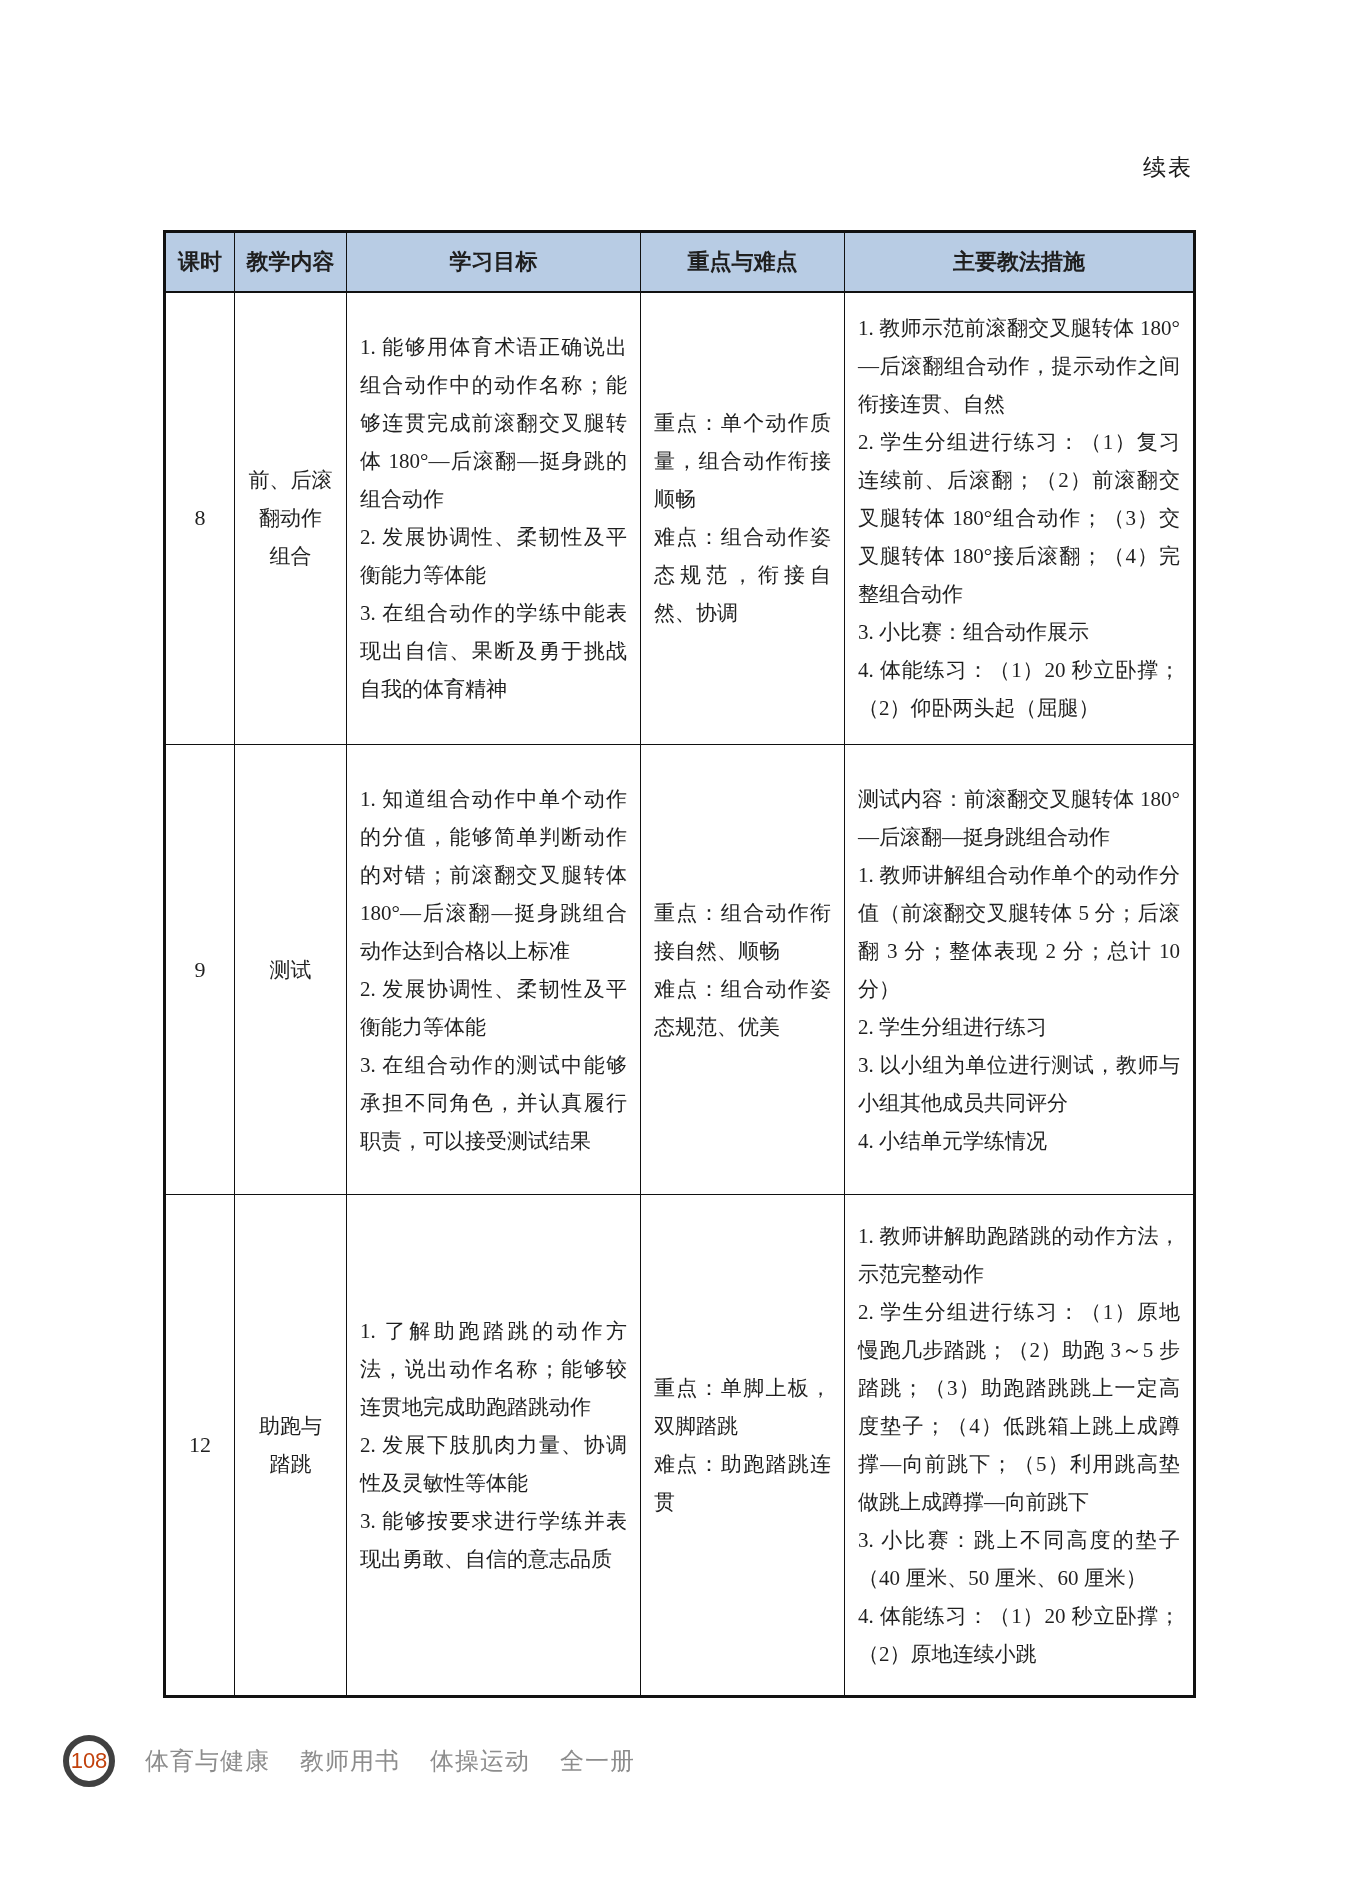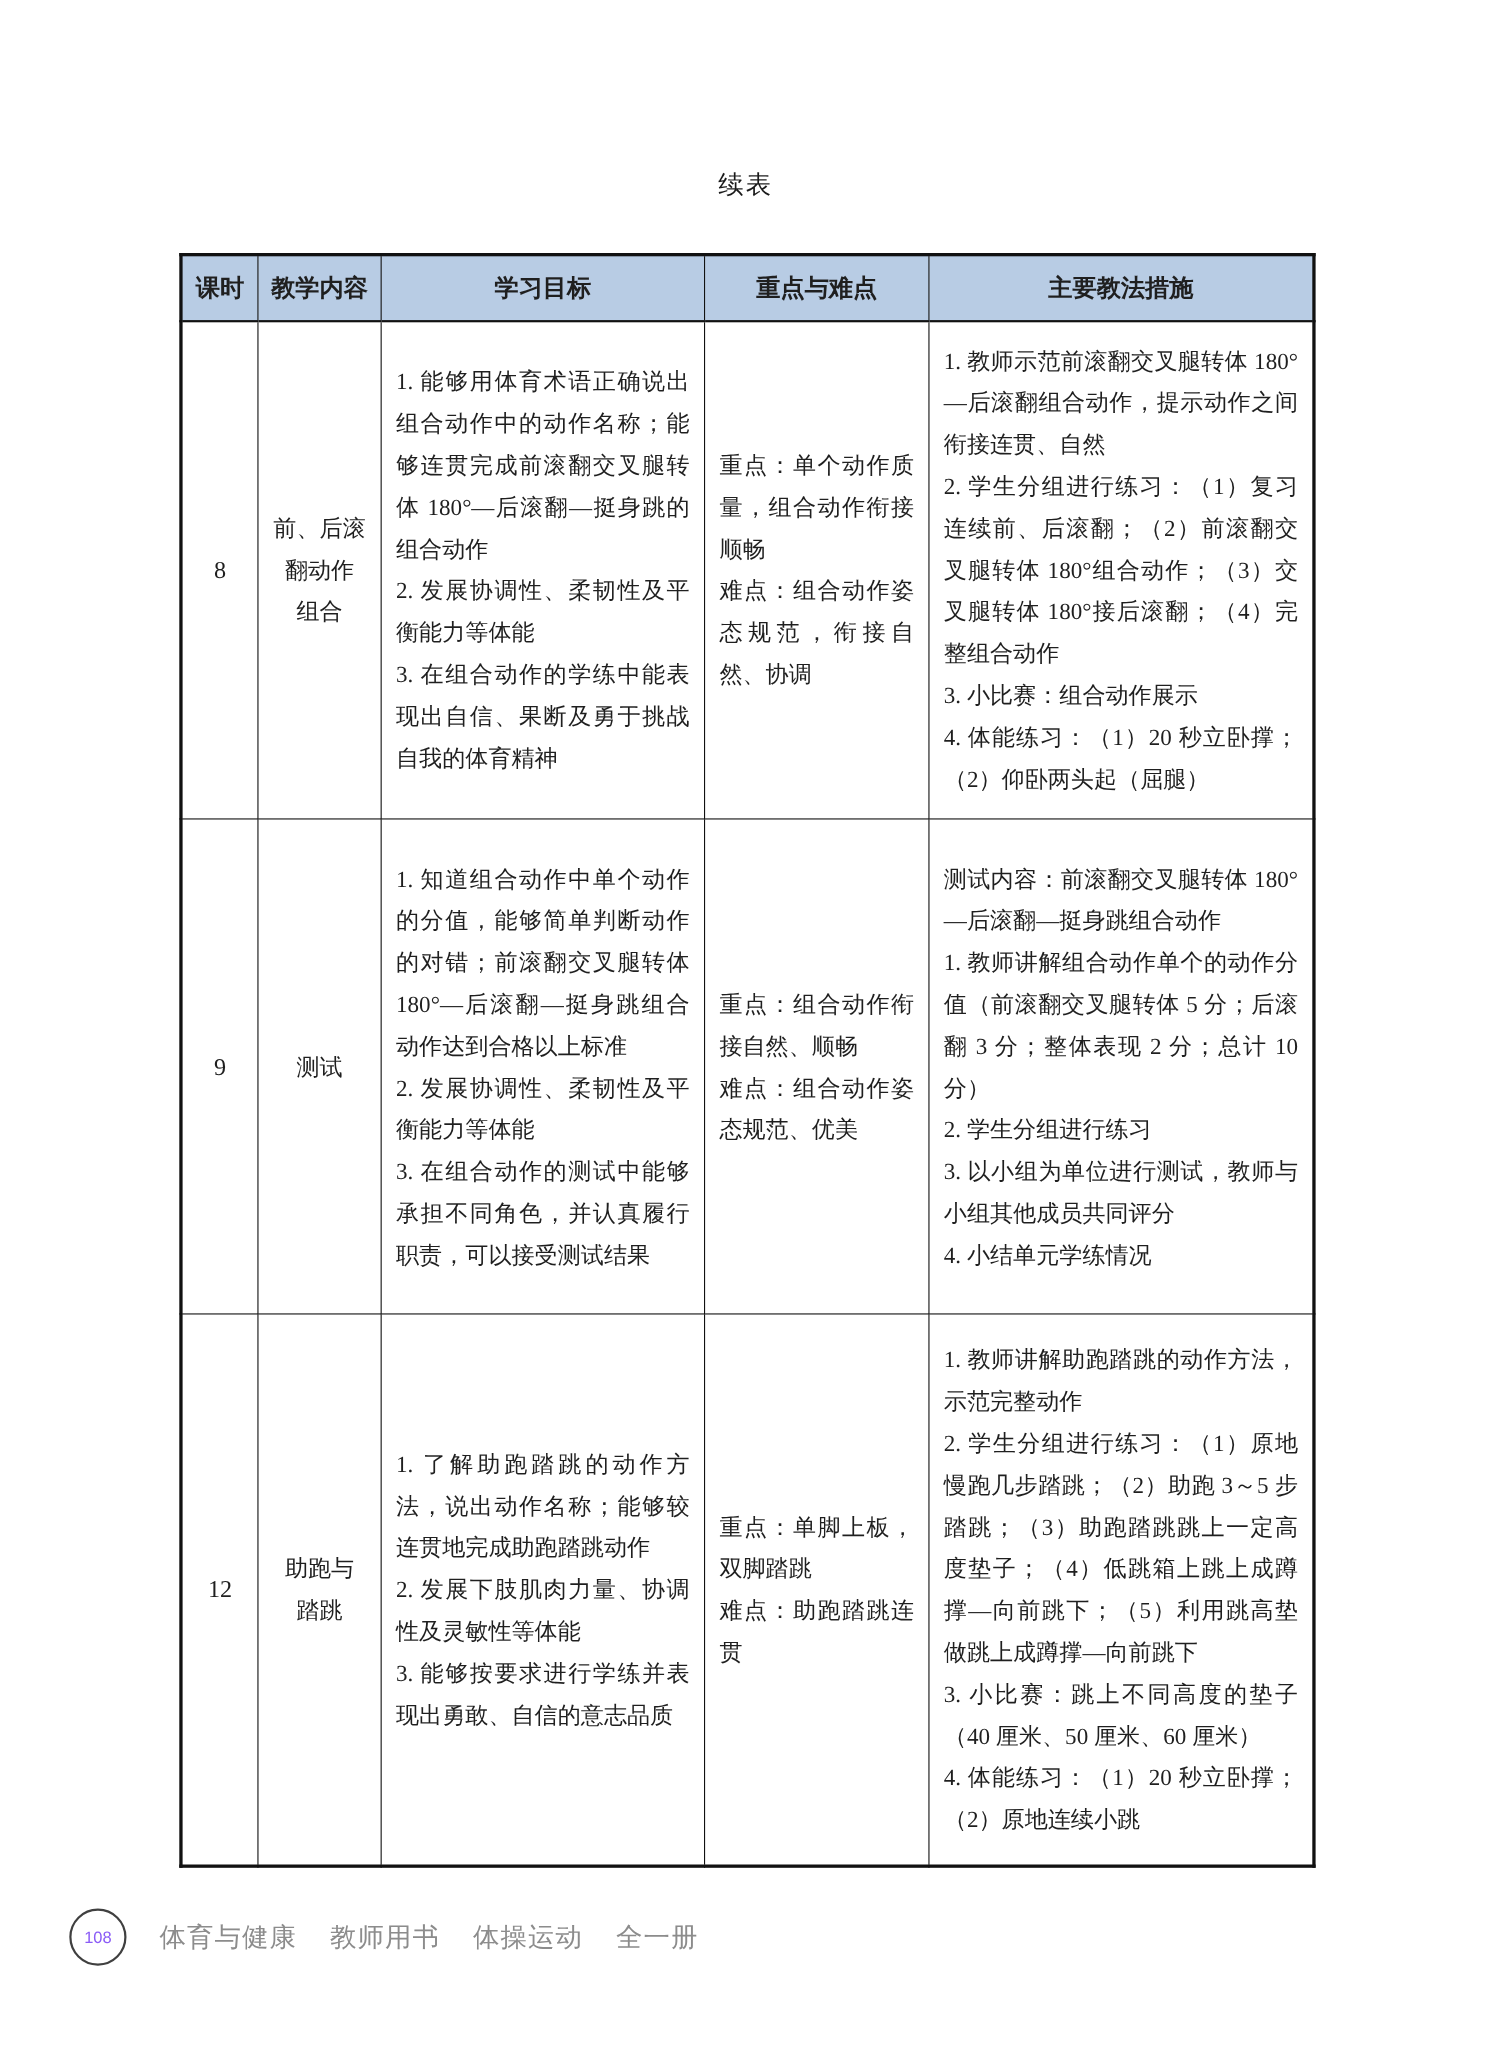--- a/index.html
+++ b/index.html
@@ -7,21 +7,21 @@
   body {
     width: 1353px; height: 1884px;
     position: relative;
     font-family: "Liberation Serif", serif;
     color: #1f1f1f;
   }
   .continued-label {
     position: absolute;
     left: 163px; top: 152px;
     width: 1030px;
-    text-align: center;
+    text-align: right;
     font-size: 23px;
     letter-spacing: 2px;
     color: #1a1a1a;
   }
   table.lesson-table {
     position: absolute;
     left: 163px; top: 230px;
     width: 1030px;
     border-collapse: collapse;
     table-layout: fixed;
@@ -69,25 +69,25 @@
 
   .footer {
     position: absolute;
     left: 63px; top: 1735px;
     display: flex;
     align-items: center;
     font-family: "Liberation Sans", sans-serif;
   }
   .page-number-badge {
     width: 52px; height: 52px;
-    border: 2px solid #404040;
+    border: 6px solid #404040;
     border-radius: 50%;
     display: flex; align-items: center; justify-content: center;
-    font-size: 15px;
-    color: #8b5cf6;
+    font-size: 22px;
+    color: #c2410c;
     flex: 0 0 auto;
   }
   .footer-book-info {
     margin-left: 30px;
     color: #8c8c8c;
     font-size: 24px;
     letter-spacing: 1px;
   }
   .footer-book-info span { margin-right: 30px; }
 </style>

